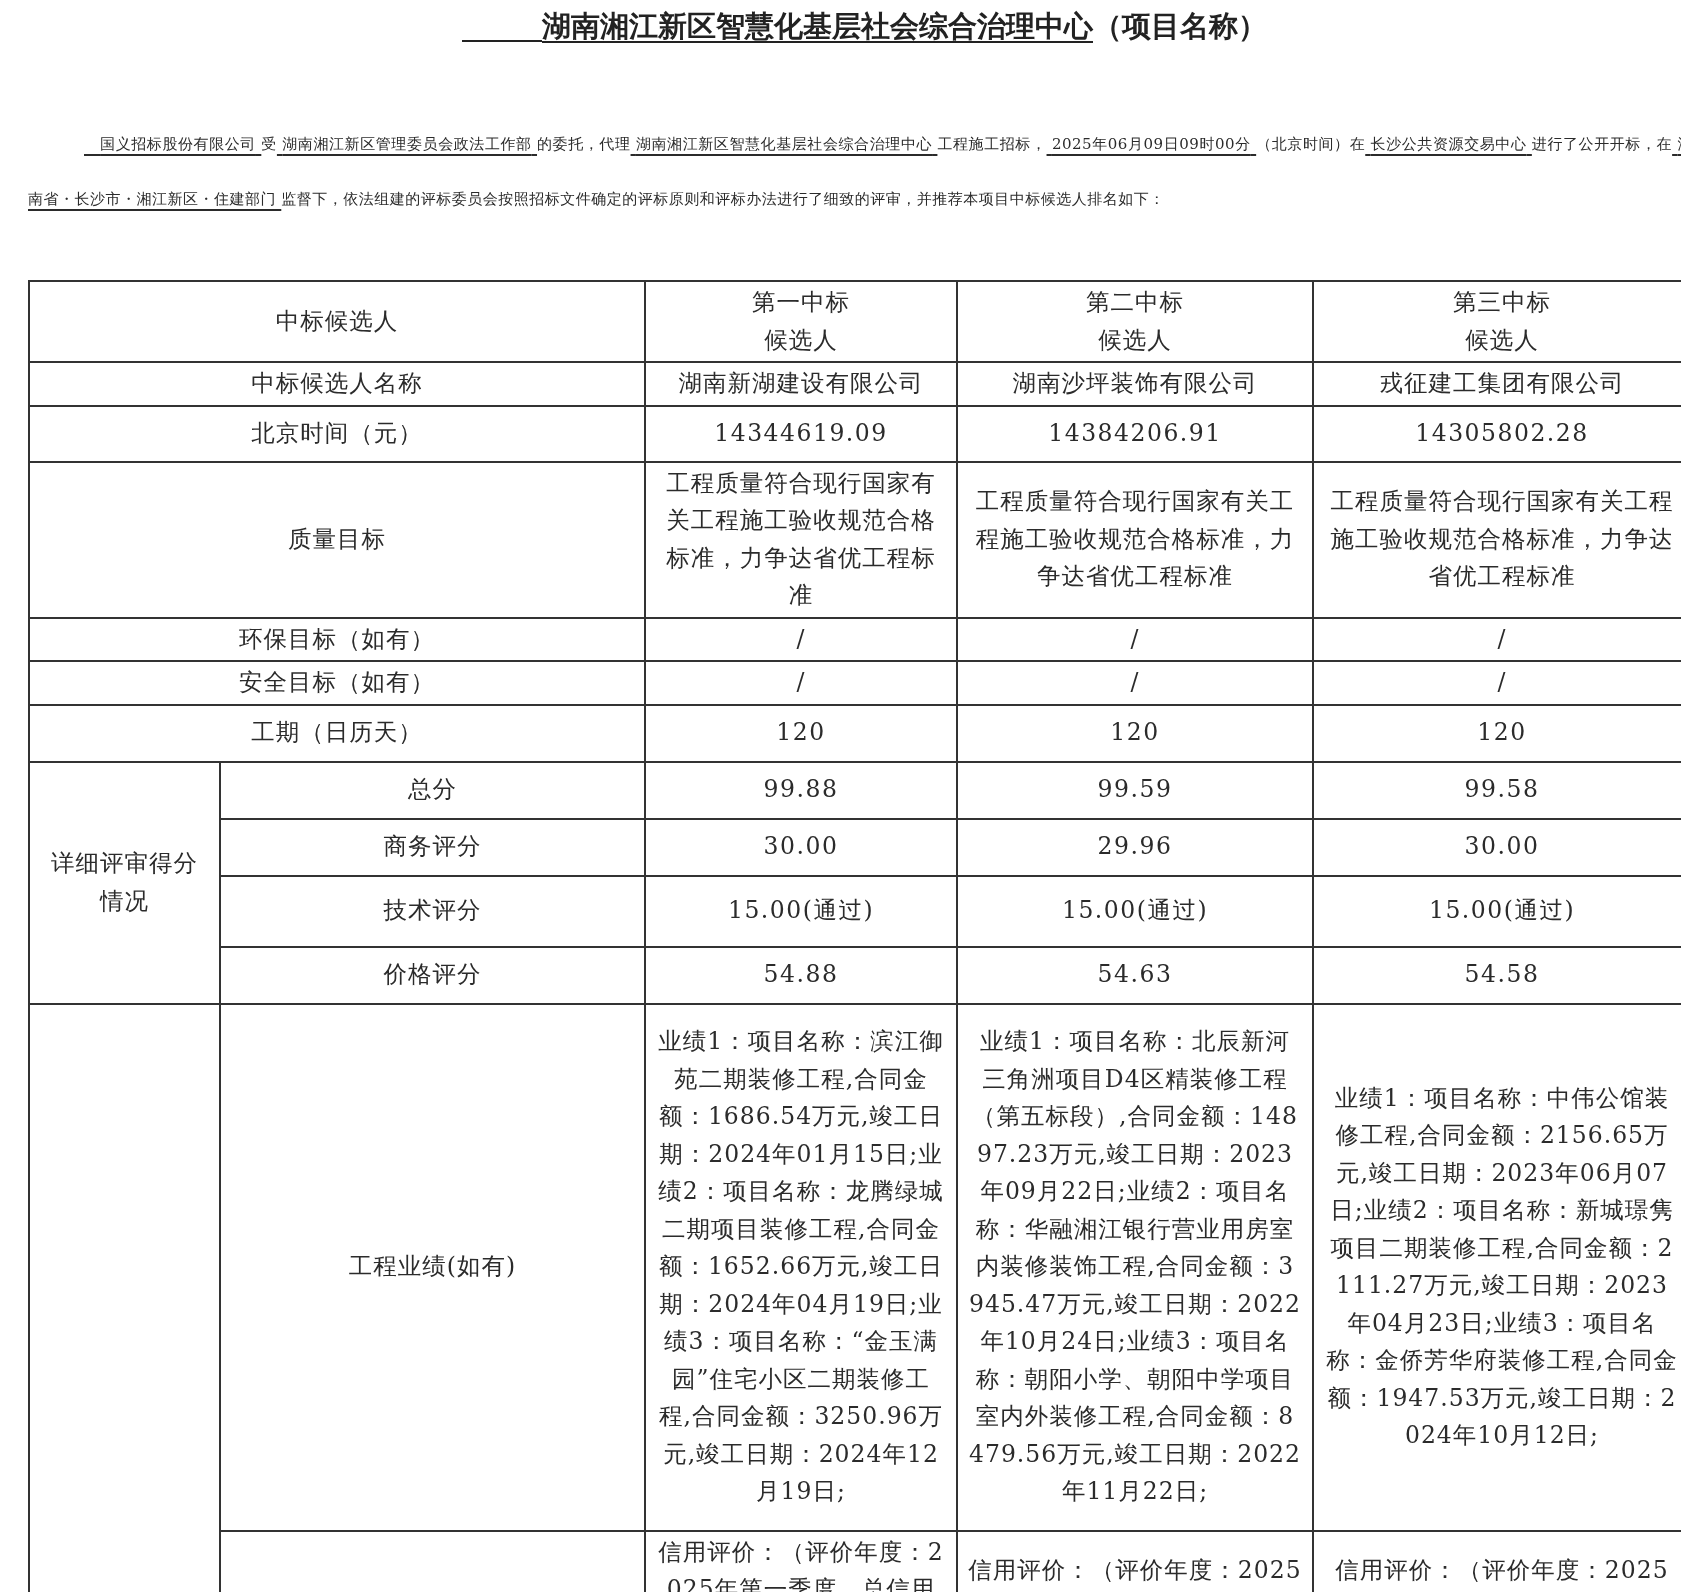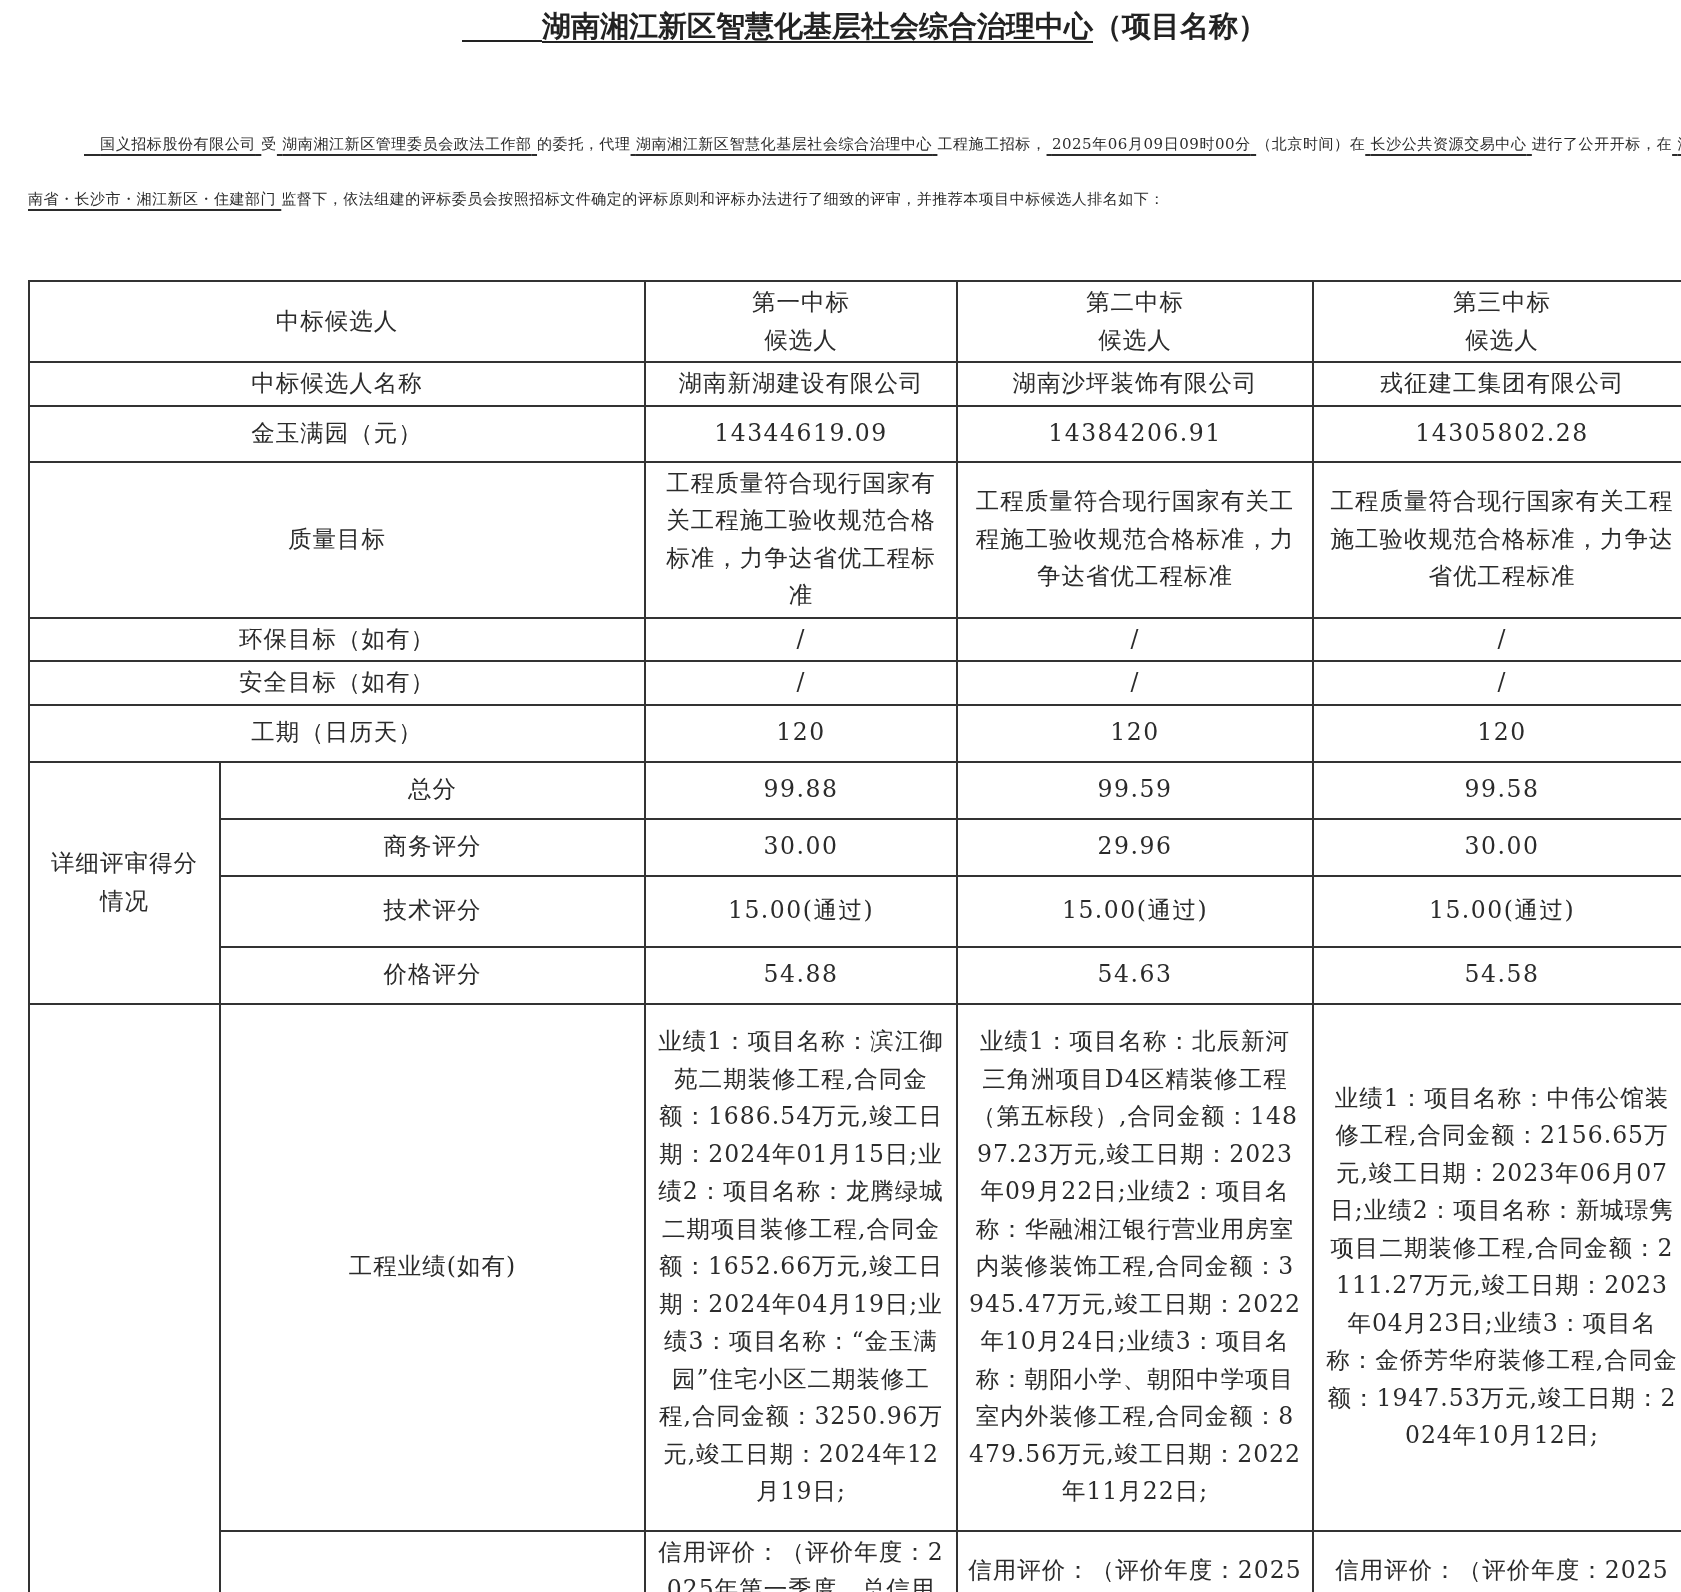--- a/index.html
+++ b/index.html
@@ -66,21 +66,21 @@
       <td class="pre">第三中标
 候选人</td>
     </tr>
     <tr style="height:41px">
       <td colspan="2">中标候选人名称</td>
       <td>湖南新湖建设有限公司</td>
       <td>湖南沙坪装饰有限公司</td>
       <td>戎征建工集团有限公司</td>
     </tr>
     <tr style="height:56px">
-      <td colspan="2">金玉满园（元）</td>
+      <td colspan="2">北京时间（元）</td>
       <td class="mono">14344619.09</td>
       <td class="mono">14384206.91</td>
       <td class="mono">14305802.28</td>
     </tr>
     <tr style="height:152px">
       <td colspan="2">质量目标</td>
       <td>工程质量符合现行国家有关工程施工验收规范合格标准，力争达省优工程标准</td>
       <td>工程质量符合现行国家有关工程施工验收规范合格标准，力争达省优工程标准</td>
       <td>工程质量符合现行国家有关工程施工验收规范合格标准，力争达省优工程标准</td>
     </tr>

